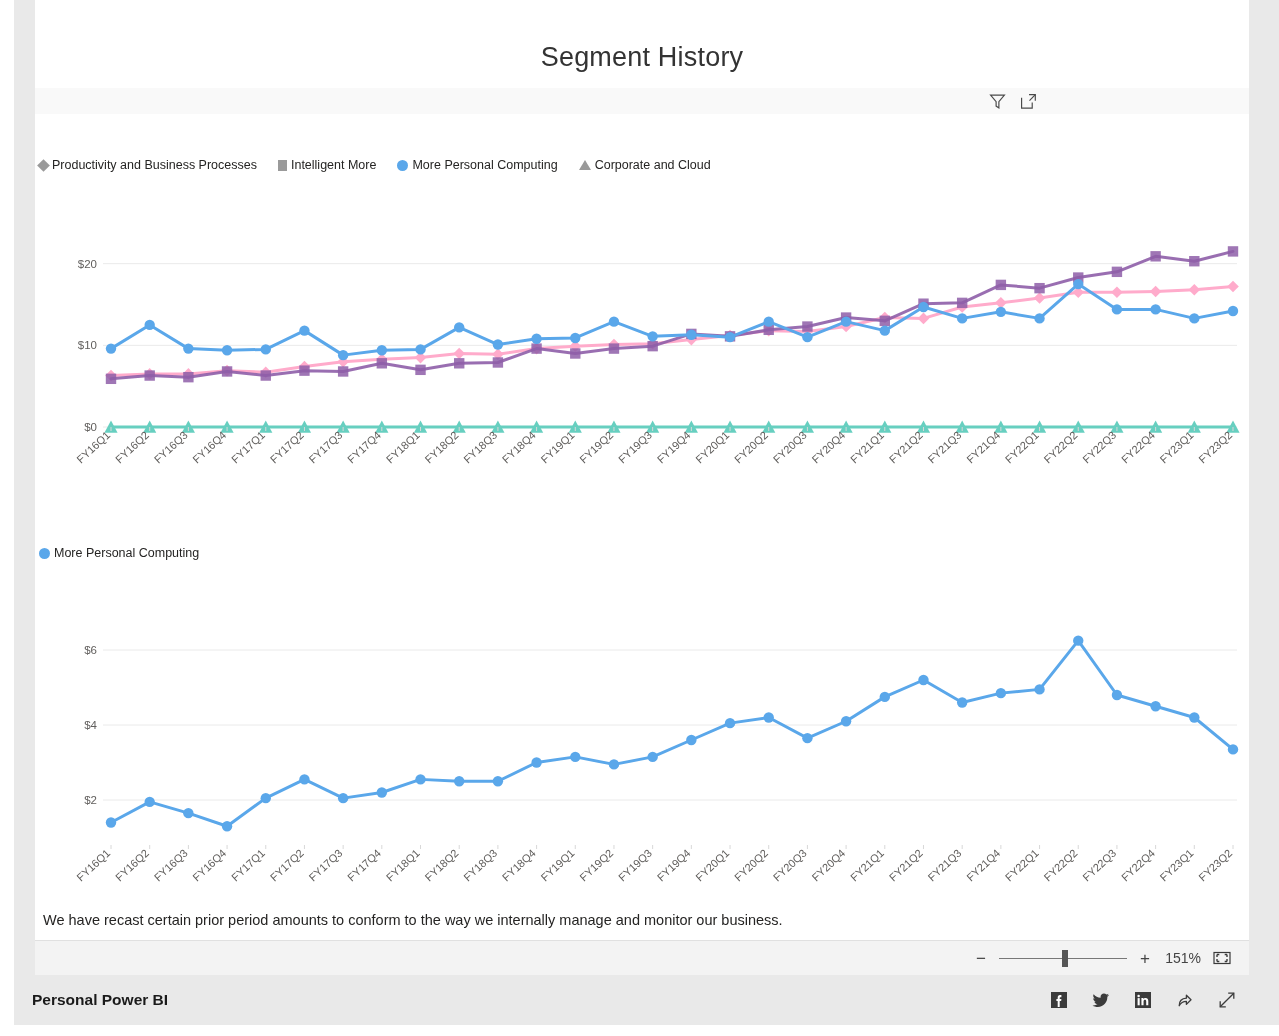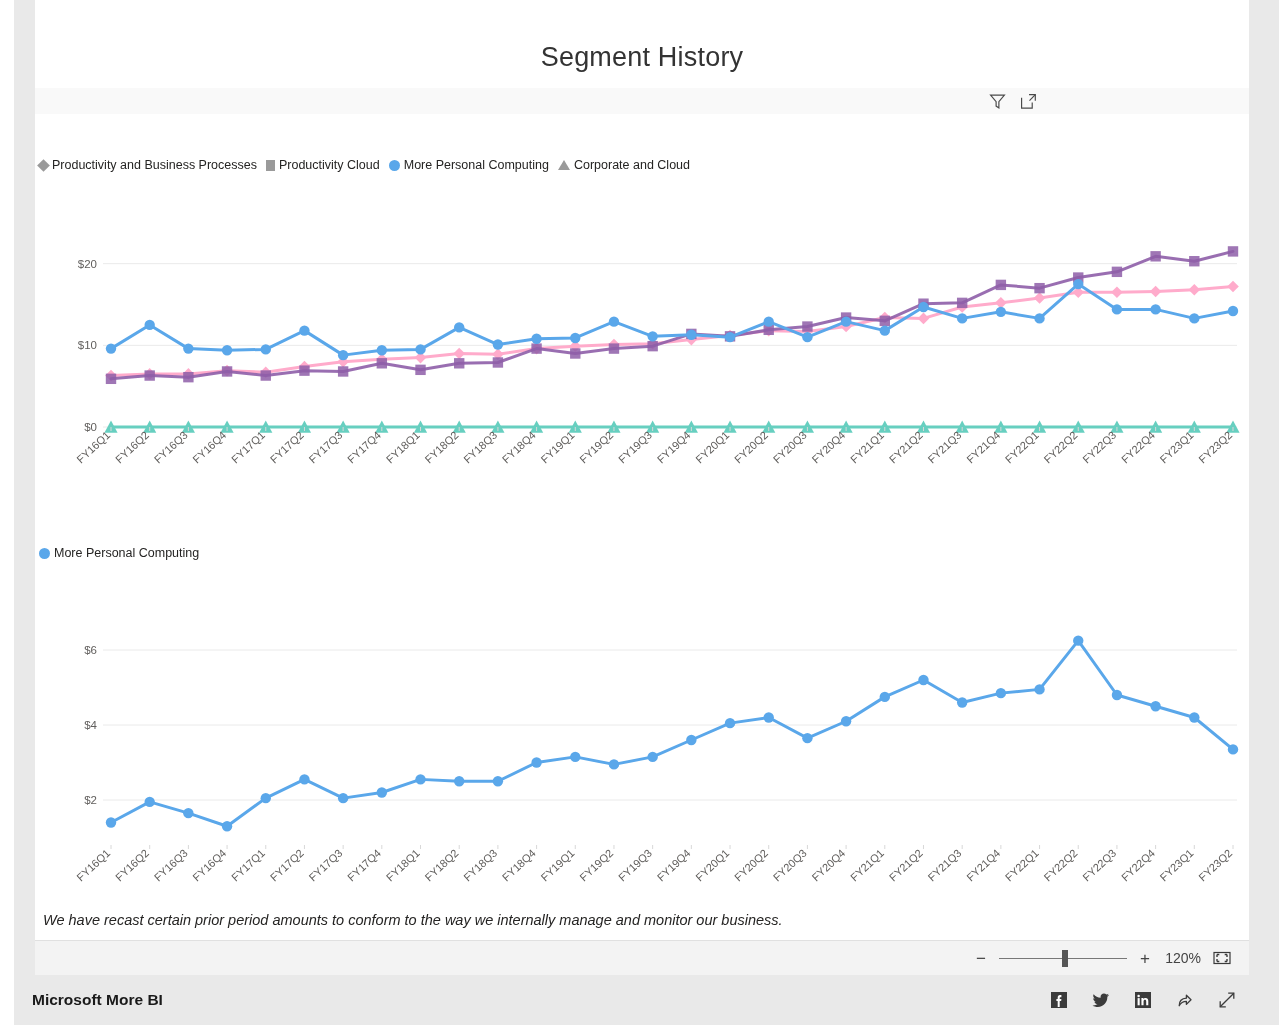--- a/index.html
+++ b/index.html
@@ -72,21 +72,21 @@
     width: 1214px;
     text-align: center;
     font-size: 21px;
     color: #252423;
   }
   .legend {
     position: absolute;
     top: 158px; left: 4px;
     display: flex;
     align-items: center;
-    gap: 9px;
+    gap: 21px;
     font-size: 12.5px;
     color: #252423;
   }
   .legend-item { display: flex; align-items: center; gap: 4px; white-space: nowrap; }
   .lg-marker { width: 11px; height: 11px; flex: 0 0 auto; }
   .lg-diamond { transform: rotate(45deg); width: 9px; height: 9px; }
   .lg-circle { border-radius: 50%; }
   .lg-tri {
     width: 0; height: 0;
     border-left: 6px solid transparent;
@@ -116,21 +116,20 @@
   .plot svg { display: block; }
 
   .axis-label { font-size: 11.5px; fill: #605e5c; font-family: "Liberation Sans", sans-serif; }
   .xtick { font-size: 11px; fill: #605e5c; font-family: "Liberation Sans", sans-serif; }
 
   .footnote {
     position: absolute;
     left: 8px; top: 912px;
     font-size: 14.5px;
     color: #252423;
-    font-style: italic;
   }
 
   
   .zoombar {
     position: absolute;
     left: 35px; top: 940px;
     width: 1214px; height: 35px;
     background: #f3f3f3;
     border-top: 1px solid #e0e0e0;
     display: flex;
@@ -205,21 +204,21 @@
     </div>
 
 
     <div class="legend">
       <div class="legend-item">
         <span class="lg-marker lg-diamond" style="background:#9a9a9a"></span>
         <span>Productivity and Business Processes</span>
       </div>
       <div class="legend-item">
         <span class="lg-marker" style="background:#9a9a9a;width:9px;height:11px"></span>
-        <span>Productivity Cloud</span>
+        <span>Intelligent More</span>
       </div>
       <div class="legend-item">
         <span class="lg-marker lg-circle" style="background:#5AA7EA"></span>
         <span>More Personal Computing</span>
       </div>
       <div class="legend-item">
         <span class="lg-marker lg-tri" style="border-bottom:10px solid #9a9a9a"></span>
         <span>Corporate and Cloud</span>
       </div>
     </div>
@@ -541,29 +540,29 @@
 
     <div class="footnote">We have recast certain prior period amounts to conform to the way we internally manage and monitor our business.</div>
   </div>
 
   <div class="zoombar">
     <span class="zb-minus">−</span>
     <div class="zb-track">
       <div class="zb-thumb"></div>
     </div>
     <span class="zb-plus">+</span>
-    <span class="zb-pct">120%</span>
+    <span class="zb-pct">151%</span>
     <svg class="zb-fit" viewBox="0 0 18 18">
       <rect x="1" y="3.5" width="16" height="11" fill="none" stroke="#3a3a3a" stroke-width="1.2"></rect>
       <path d="M4 5.5 H6.3 M4 5.5 V8 M14 5.5 H11.7 M14 5.5 V8 M4 12.5 H6.3 M4 12.5 V10 M14 12.5 H11.7 M14 12.5 V10" stroke="#3a3a3a" stroke-width="1.4" fill="none"></path>
     </svg>
   </div>
 
   <div class="bottombar">
-    <span class="pbi-brand">Microsoft More BI</span>
+    <span class="pbi-brand">Personal Power BI</span>
     <div class="social">
       <svg class="social-icon" viewBox="0 0 20 20">
         <rect x="2" y="2" width="16" height="16" fill="#3b3b3b"></rect>
         <path d="M12.4 7.2 h-1.2 c-.35 0-.5.2-.5.55 V9 h1.7 l-.25 1.9 h-1.45 V17 h-2 v-6.1 H7.4 V9 h1.3 V7.4 c0-1.35.75-2.4 2.3-2.4 h1.4 z" fill="#ffffff"></path>
       </svg>
       <svg class="social-icon" viewBox="0 0 20 20">
         <path d="M18 5.1 c-.6.27-1.25.45-1.93.53 .7-.42 1.23-1.08 1.48-1.87 -.65.39-1.37.67-2.14.82 -.62-.66-1.5-1.07-2.47-1.07 -1.87 0-3.38 1.52-3.38 3.38 0 .27.03.53.09.77 -2.81-.14-5.3-1.49-6.96-3.53 -.29.5-.46 1.08-.46 1.7 0 1.17.6 2.2 1.5 2.81 -.55-.02-1.07-.17-1.53-.42v.04c0 1.64 1.17 3 2.71 3.32 -.28.08-.58.12-.89.12 -.22 0-.43-.02-.64-.06 .43 1.34 1.68 2.32 3.16 2.35 -1.16.91-2.62 1.45-4.2 1.45 -.27 0-.54-.02-.81-.05 1.5.96 3.28 1.52 5.19 1.52 6.23 0 9.63-5.16 9.63-9.63 0-.15 0-.29-.01-.44 .66-.48 1.24-1.07 1.69-1.75z" fill="#3b3b3b"></path>
       </svg>
       <svg class="social-icon" viewBox="0 0 20 20">
         <rect x="2" y="2" width="16" height="16" fill="#3b3b3b"></rect>

